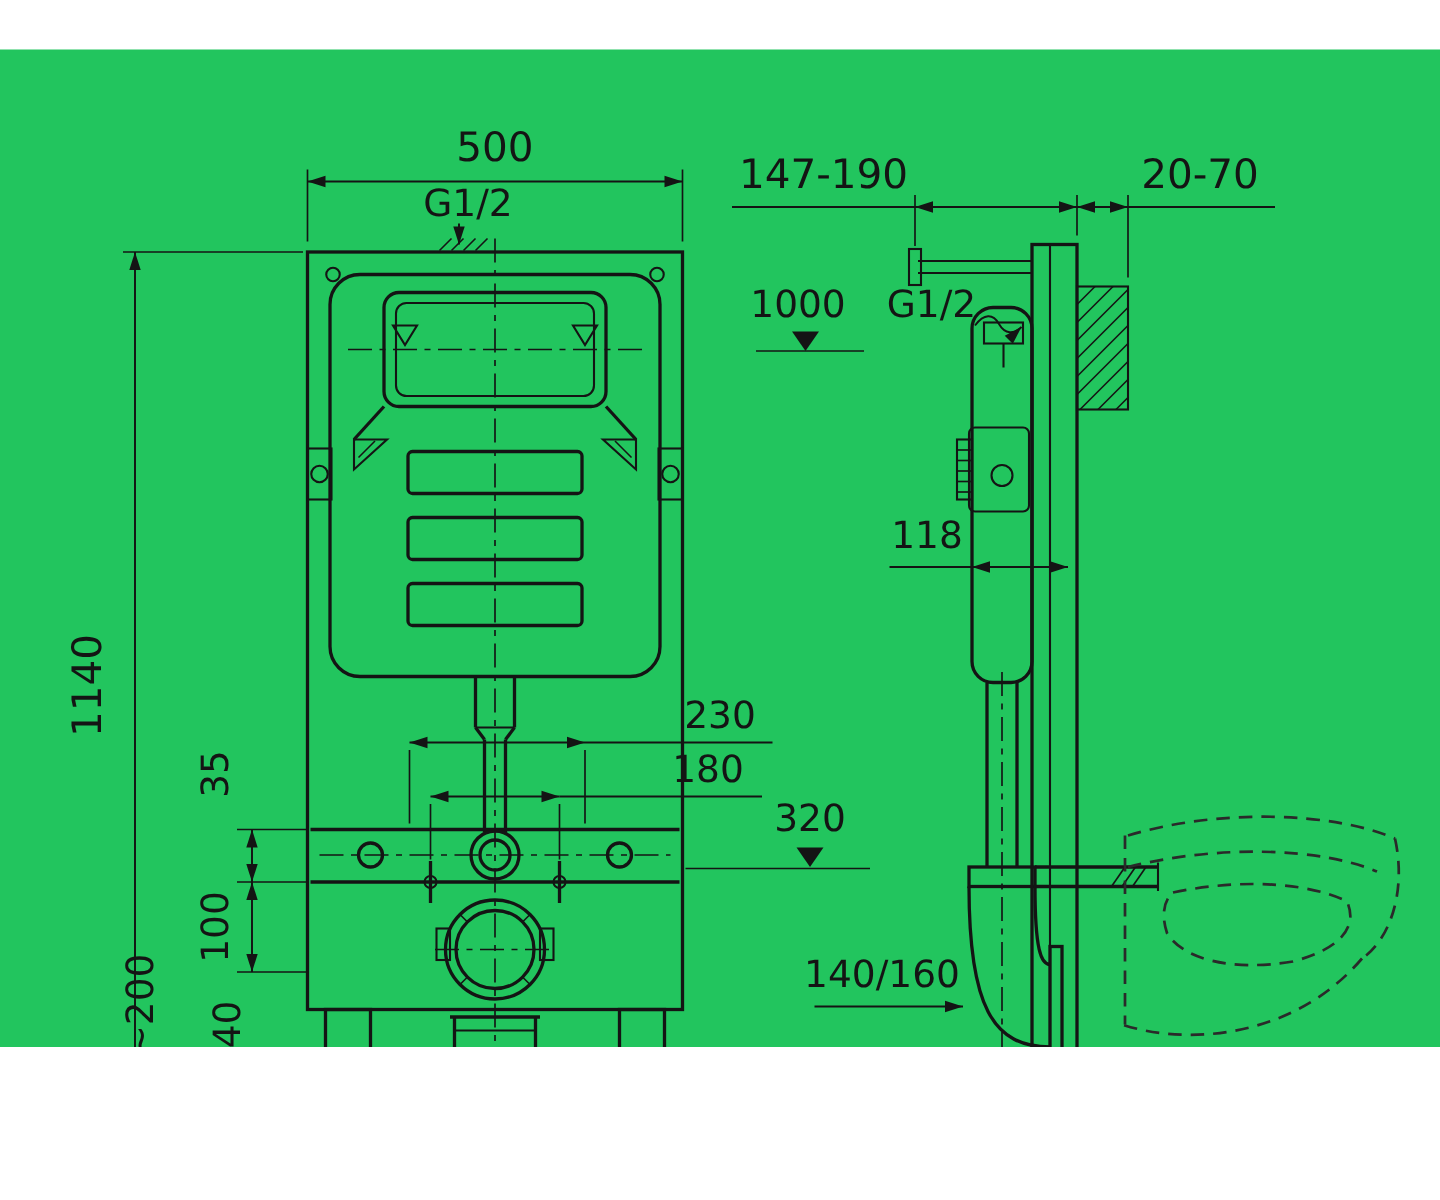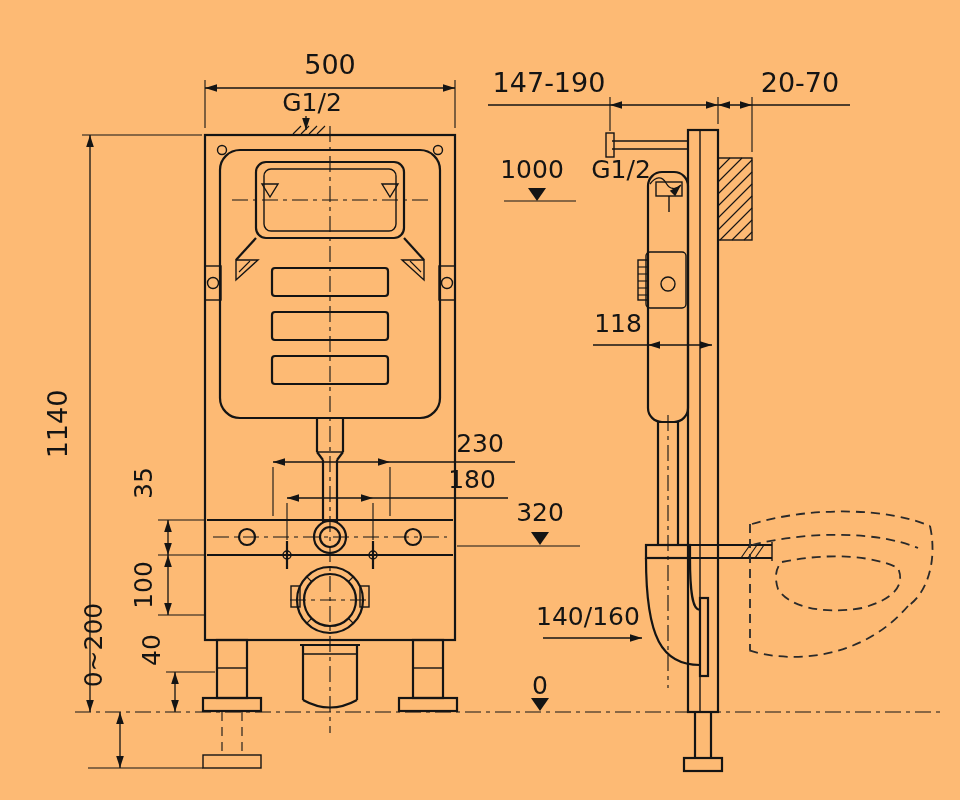--- a/index.html
+++ b/index.html
@@ -1,16 +1,16 @@
 <!DOCTYPE html>
 <html><head>
 <meta charset="utf-8">
 <style>
   html,body{margin:0;padding:0;background:#ffffff;}
-  .page{width:960px;height:800px;background:#fdba74;position:relative;overflow:hidden;}
+  .page{width:960px;height:665px;background:#22c55e;position:relative;overflow:hidden;margin-top:33px;}
   svg{display:block;}
   
   .obj{stroke:#141414;stroke-width:2.2;fill:none;}
   .objthin{stroke:#141414;stroke-width:1.4;fill:none;}
   
   .dim{stroke:#141414;stroke-width:1.3;fill:none;}
   .ext{stroke:#141414;stroke-width:1.1;fill:none;}
   
   .cl{stroke:#141414;stroke-width:1.1;fill:none;stroke-dasharray:16 5 4 5;}
   .dash{stroke:#141414;stroke-width:1.1;fill:none;stroke-dasharray:9 6;}

